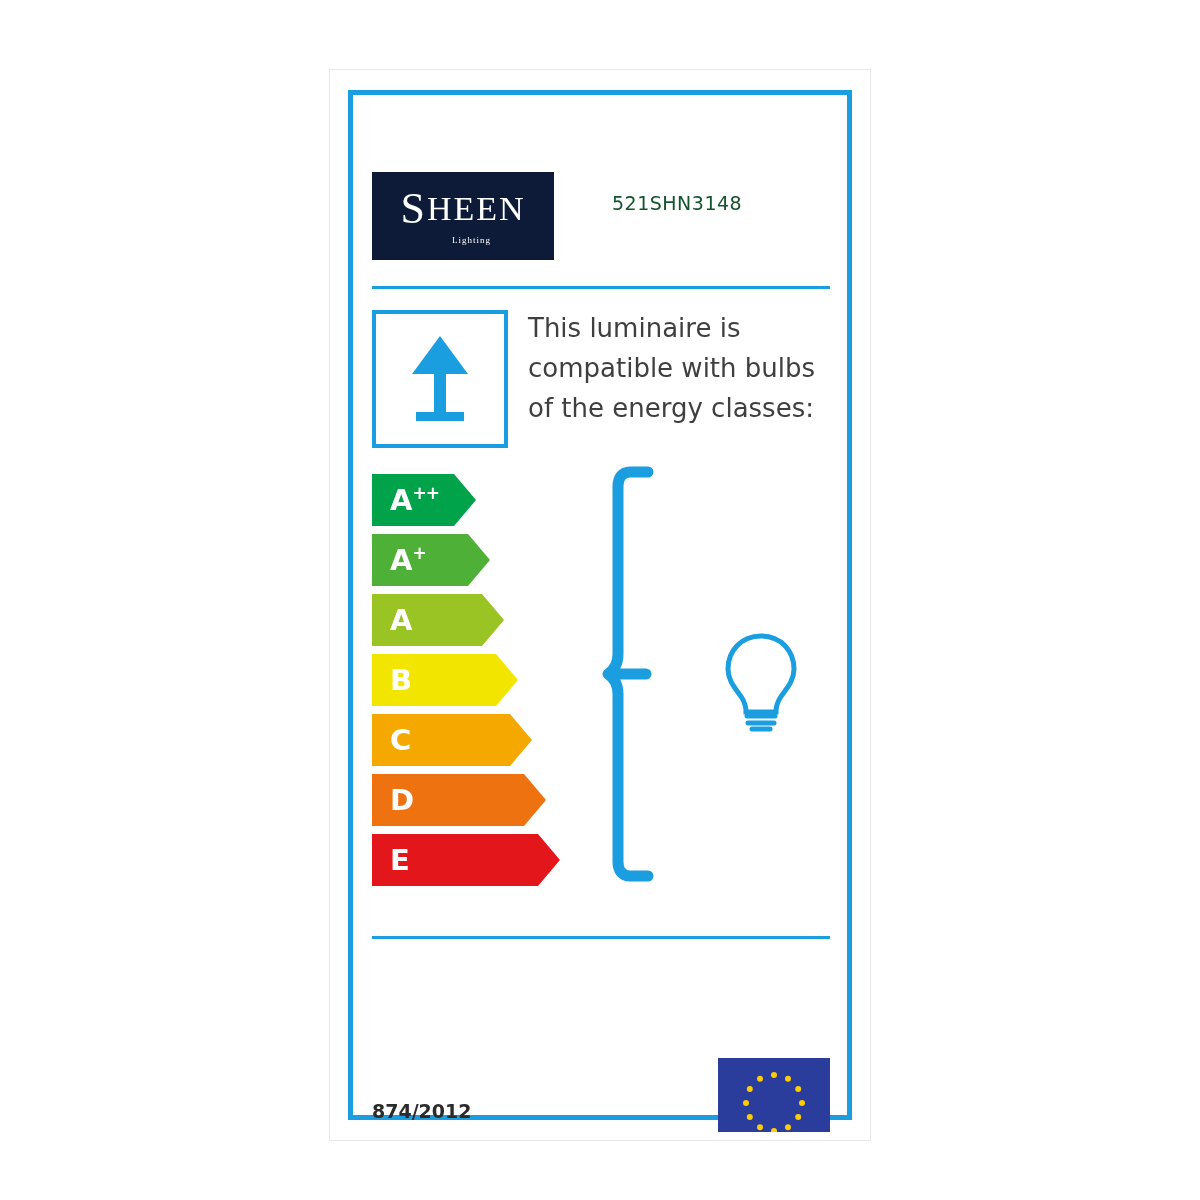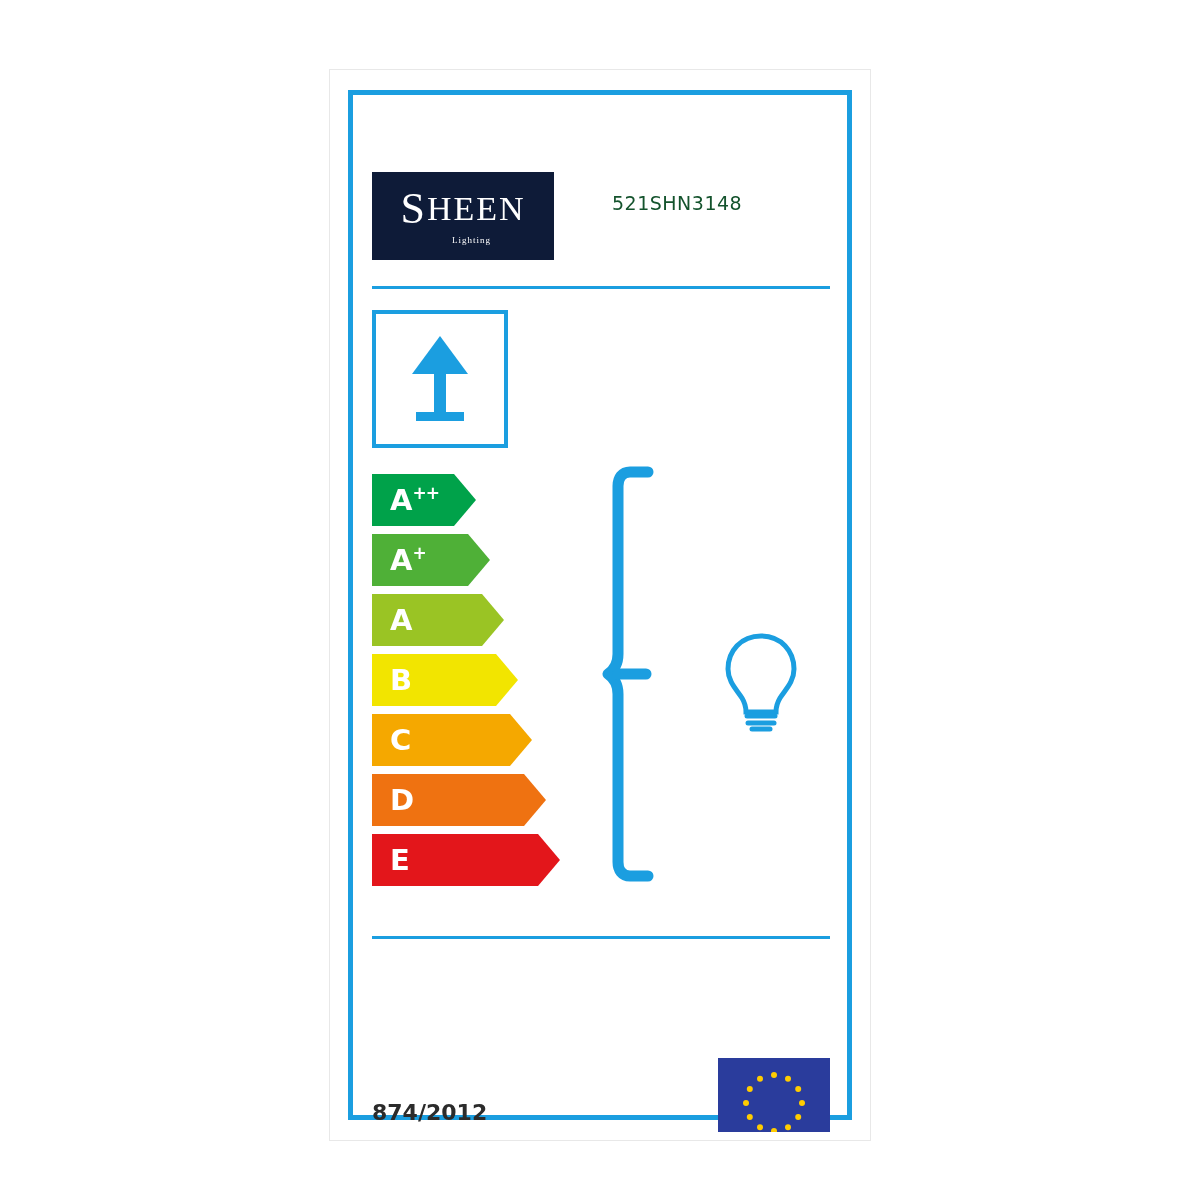--- a/index.html
+++ b/index.html
@@ -156,21 +156,21 @@
     position: absolute;
     left: 388px;
     top: 560px;
   }
 
   
   #regulation {
     position: absolute;
     left: 42px;
     top: 1030px;
-    font-size: 22px;
+    font-size: 19px;
     font-weight: bold;
     color: #2b2b2b;
     font-family: "DejaVu Sans", sans-serif;
   }
   #eu-flag {
     position: absolute;
     left: 388px;
     top: 988px;
     width: 112px;
     height: 74px;
@@ -196,20 +196,21 @@
 
   <div id="lamp-box">
     <span>
       <svg width="76" height="98" viewBox="0 0 76 98">
         <path d="M38 6 L66 44 L10 44 Z" fill="#1b9ee0"></path>
         <rect x="32" y="44" width="12" height="38" fill="#1b9ee0"></rect>
         <rect x="14" y="82" width="48" height="9" fill="#1b9ee0"></rect>
       </svg>
     </span>
   </div>
+  <div id="compat-text">This luminaire is compatible with bulbs of the energy classes:</div>
 
   <div id="arrow-list">
 
     <div class="arrow-row">
       <div class="arrow">
         <svg width="104" height="52" viewBox="0 0 104 52" preserveAspectRatio="none">
           <polygon points="0,0 82,0 104,26 82,52 0,52" fill="#00a24a"></polygon>
         </svg>
       </div>
       <div class="arrow-label"><span>A</span><sup>++</sup></div>

